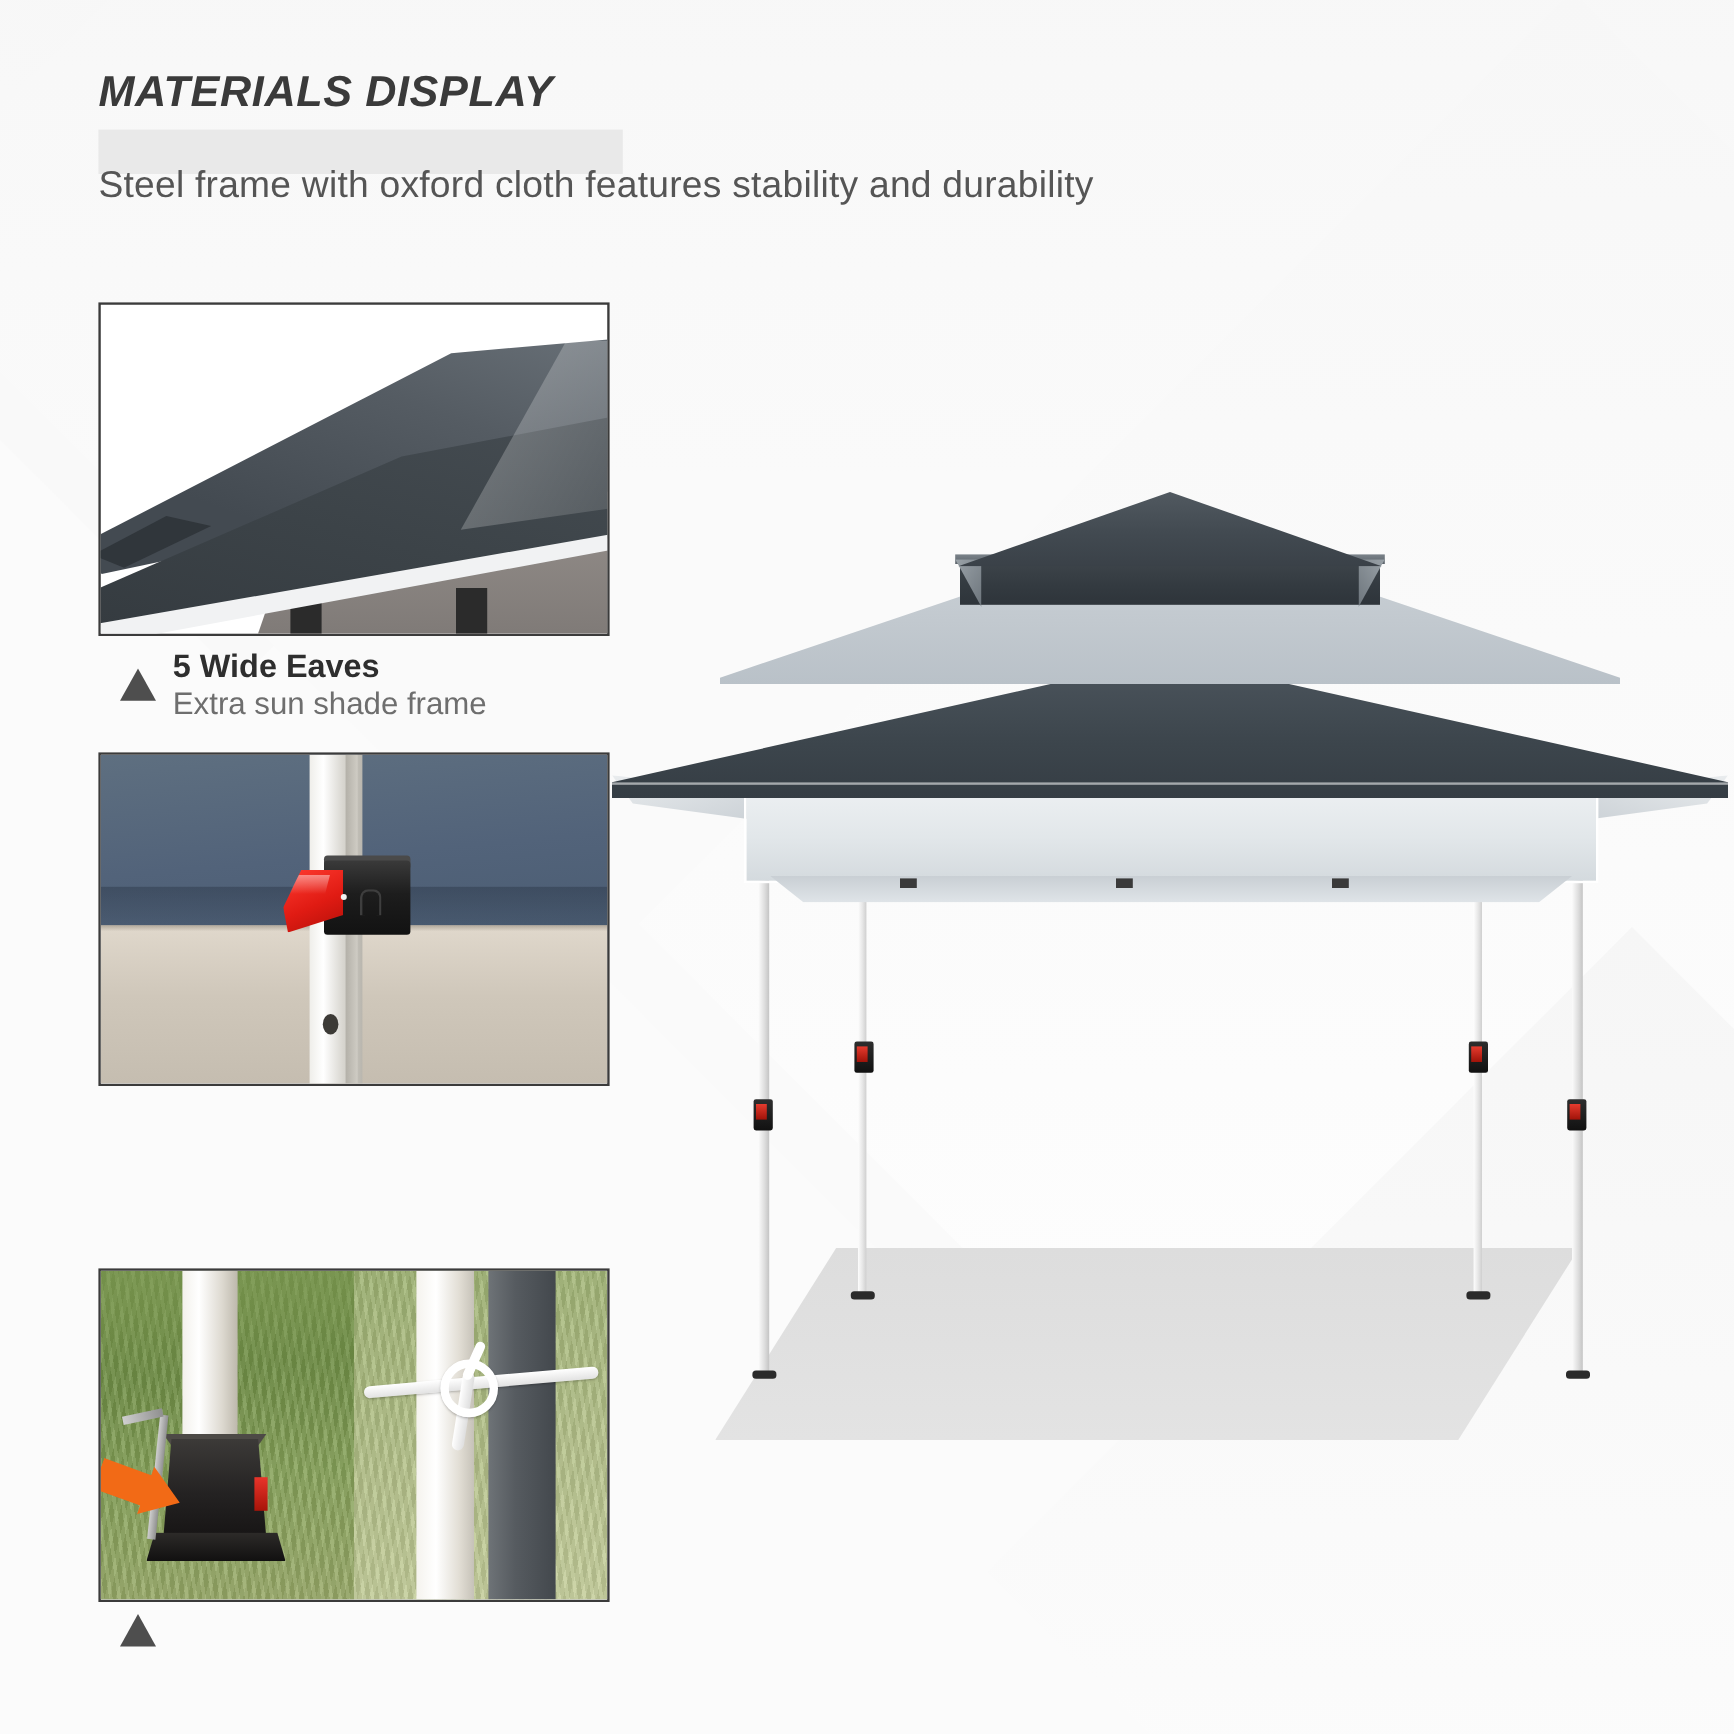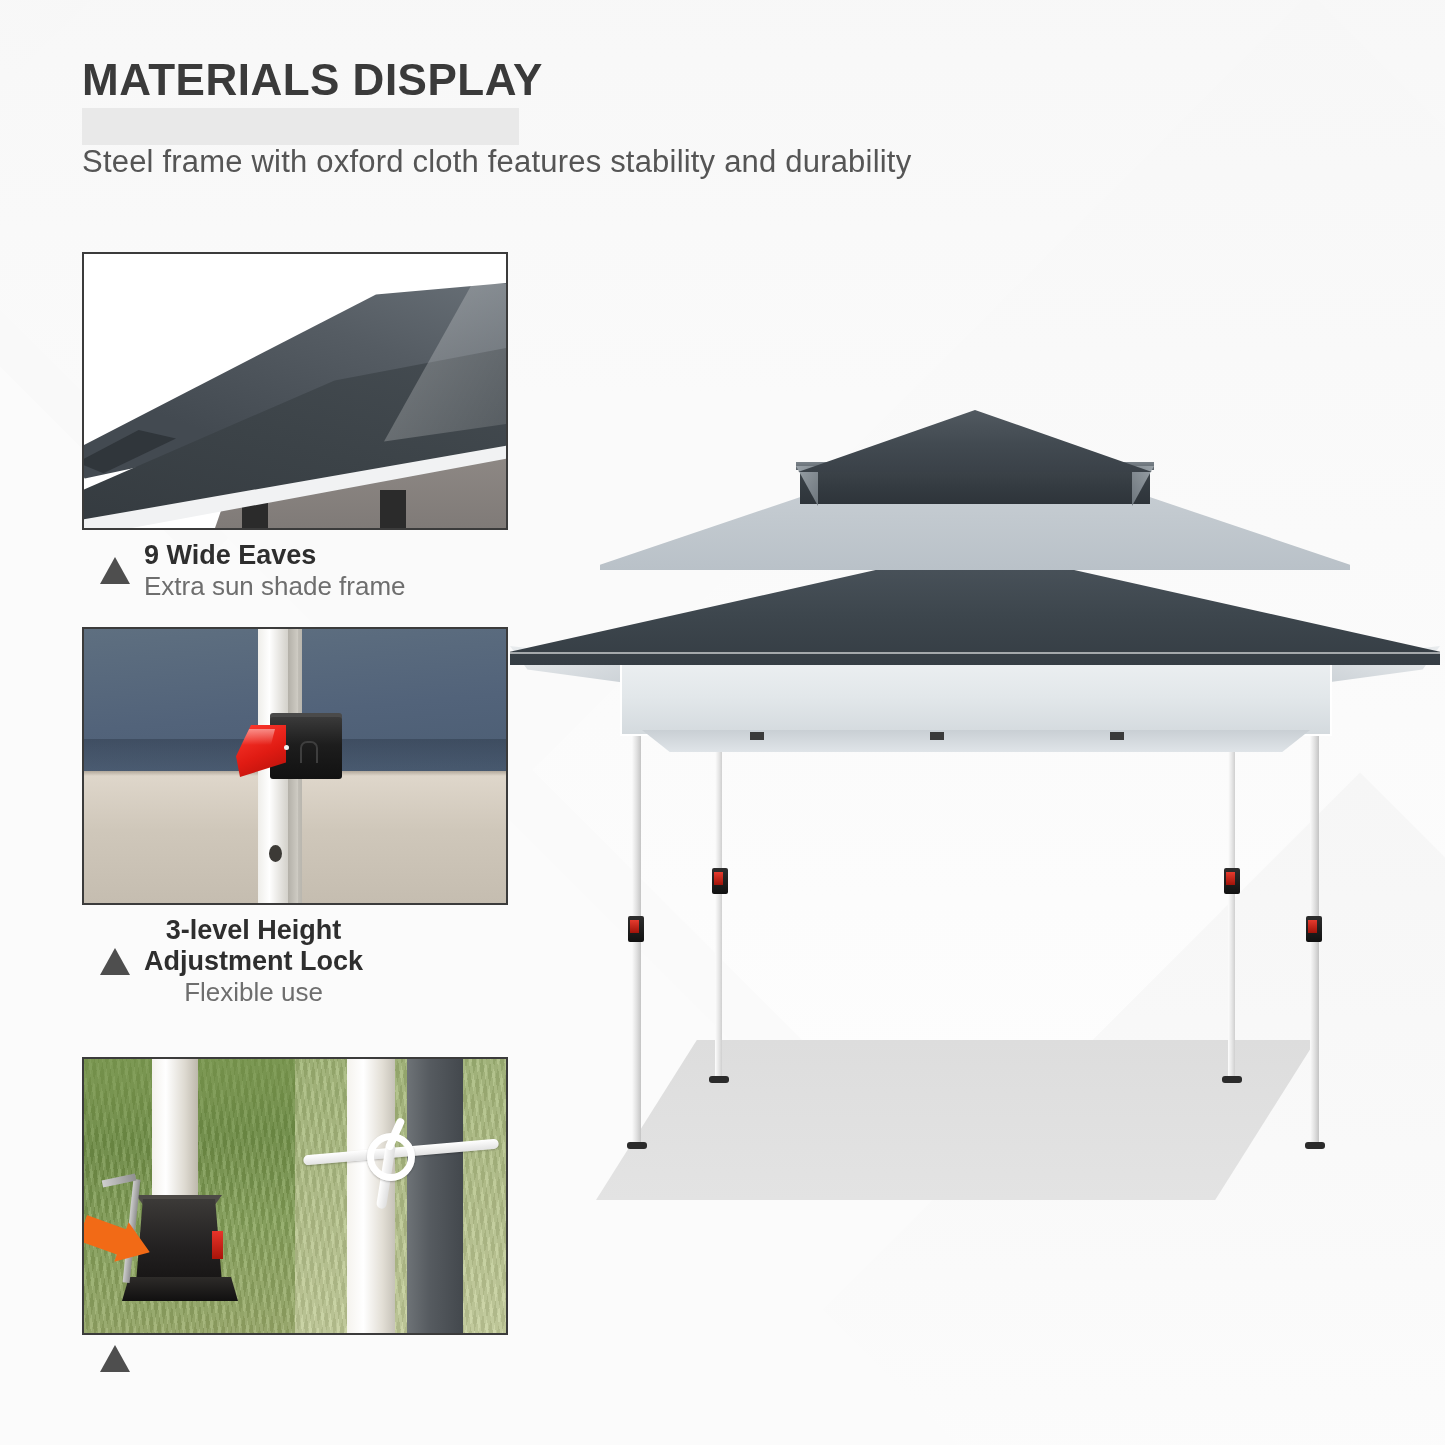--- a/index.html
+++ b/index.html
@@ -20,23 +20,24 @@
   .w3{width:900px;height:900px;left:-250px;top:-520px;transform:rotate(45deg);
       background:linear-gradient(160deg,#f2f2f2 0%,#f9f9f9 80%);}
   .w4{width:760px;height:760px;left:980px;top:930px;transform:rotate(45deg);
       background:linear-gradient(135deg,#f6f6f6 0%,#fcfcfc 70%);}
 
   
   #header{position:absolute;left:82px;top:40px;width:1100px;}
   #title-band{position:absolute;left:0px;top:68px;width:437px;height:37px;background:#e9e9e9;}
   #page-title{
     position:relative;
-    font-size:44px;font-weight:bold;color:#3a3a3a;
+    font-size:36px;font-weight:bold;color:#3a3a3a;
     letter-spacing:0.5px;line-height:1;margin:0;
     padding-top:18px;
+    font-style:italic;
   }
   #page-subtitle{
     position:relative;margin:0;padding-top:42px;
     font-size:31px;color:#555;font-weight:300;letter-spacing:0.2px;
   }
 
   
   .feature{position:absolute;left:82px;width:426px;}
   .card-frame{
     width:100%;height:278px;border:2px solid #3b3b3b;box-sizing:border-box;
@@ -251,21 +252,21 @@
       <div class="a1-top"></div>
       <div class="a1-main"></div>
       <div class="a1-trim"></div>
       <div class="a1-tip"></div>
       <div class="a1-sheen"></div>
     </div>
   </div>
   <div class="cap">
     <div class="tri"></div>
     <div class="cap-text">
-      <span class="cap-title">9 Wide Eaves</span>
+      <span class="cap-title">5 Wide Eaves</span>
       <span class="cap-sub">Extra sun shade frame</span>
     </div>
   </div>
 </div>
 
 <div class="feature" style="top:627px;">
   <div class="card-frame">
     <div class="art2">
       <div class="a2-sky"></div>
       <div class="a2-skyshadow"></div>
@@ -273,28 +274,20 @@
       <div class="a2-gline"></div>
       <div class="a2-pole"></div>
       <div class="a2-pole-edge"></div>
       <div class="a2-hole"></div>
       <div class="a2-lock-top"></div>
       <div class="a2-lock"></div>
       <div class="a2-lock-mark"></div>
       <div class="a2-red"></div>
       <div class="a2-red-hl"></div>
       <div class="a2-dot"></div>
-    </div>
-  </div>
-  <div class="cap cap-c">
-    <div class="tri"></div>
-    <div class="cap-text">
-      <span class="cap-title">3-level Height</span>
-      <span class="cap-title">Adjustment Lock</span>
-      <span class="cap-sub">Flexible use</span>
     </div>
   </div>
 </div>
 
 <div class="feature" style="top:1057px;">
   <div class="card-frame">
     <div class="art3">
       <div class="a3-left">
         <div class="a3-grass"></div>
         <div class="a3-blur"></div>

